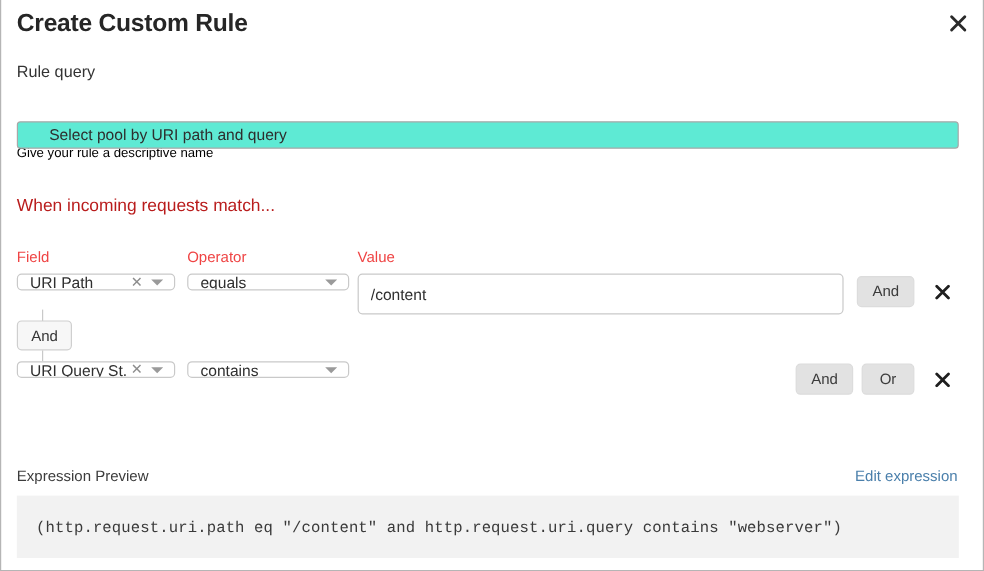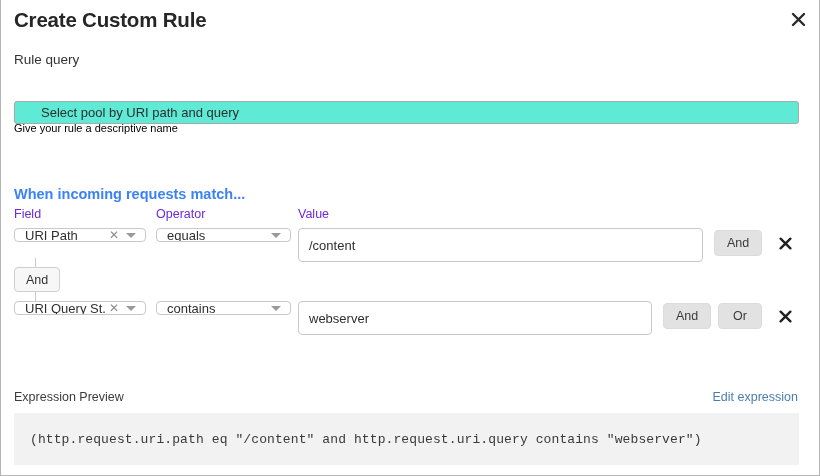--- a/index.html
+++ b/index.html
@@ -77,31 +77,31 @@
     font-size: 13px;
     color: #2e2e2e;
     padding: 0 26px;
     outline: none;
   }
 
   
   .section-heading {
     position: absolute;
     left: 13px;
-    top: 186px;
+    top: 164px;
     font-size: 14.5px;
-    font-weight: bold;
-    color: #3b82f6;
+    font-weight: normal;
+    color: #b91c1c;
   }
 
   .col-head {
     position: absolute;
     top: 207px;
     font-size: 12.5px;
-    color: #6d28d9;
+    color: #ef4444;
   }
   .col-head-field { left: 13px; }
   .col-head-operator { left: 155px; }
   .col-head-value { left: 297px; }
 
   
   .row { position: absolute; left: 0; width: 820px; height: 30px; }
   .row-1 { top: 228px; }
   .row-2 { top: 301px; }
 
@@ -304,21 +304,20 @@
   <div class="row row-2">
     <div class="select-box select-field">
       <span class="select-text">URI Query St...</span>
       <span class="clear-icon">✕</span>
       <span class="caret-icon"></span>
     </div>
     <div class="select-box select-operator">
       <span class="select-text">contains</span>
       <span class="caret-icon"></span>
     </div>
-    <input class="value-input value-input-2" type="text" value="webserver" style="">
     <div class="logic-button and-2">And</div>
     <div class="logic-button or-2">Or</div>
     <div class="delete-icon del-2">
       <svg width="13" height="13" viewBox="0 0 13 13">
         <path d="M1.6 1.6 L11.4 11.4 M11.4 1.6 L1.6 11.4" stroke="#1f1f1f" stroke-width="2.3" stroke-linecap="round"></path>
       </svg>
     </div>
   </div>
 
   <div class="preview-label">Expression Preview</div>

